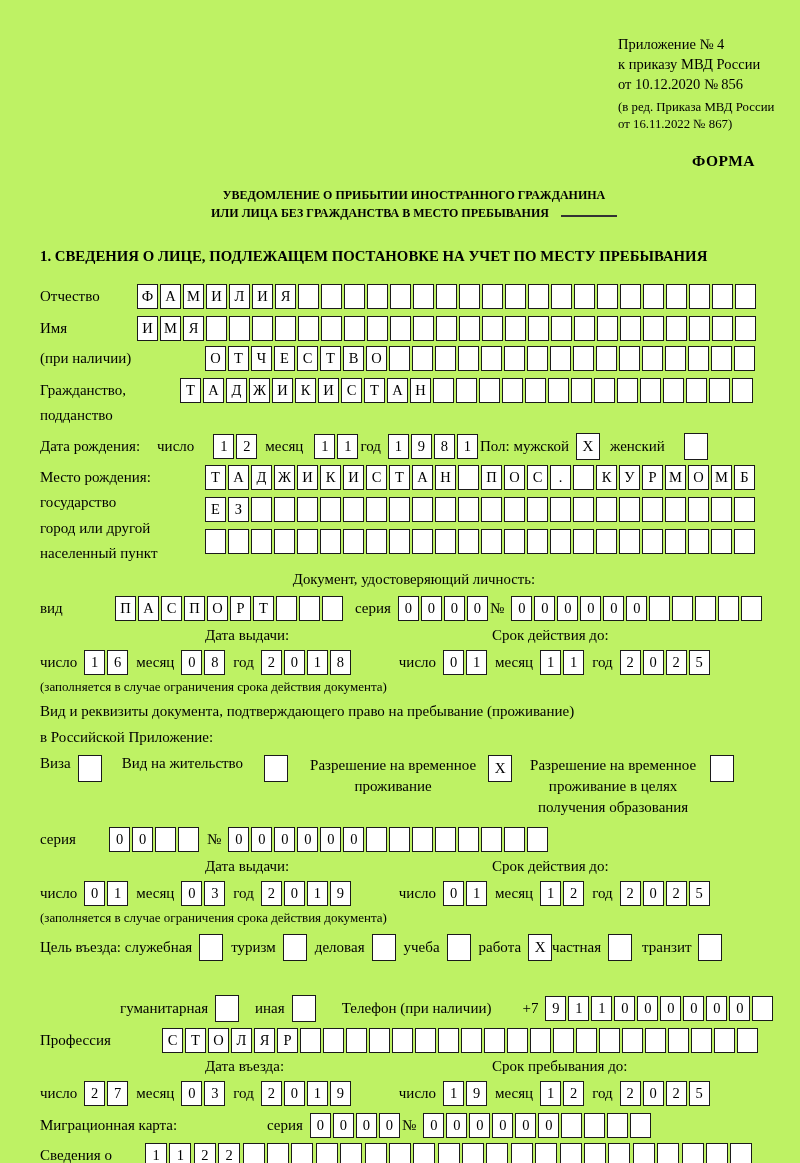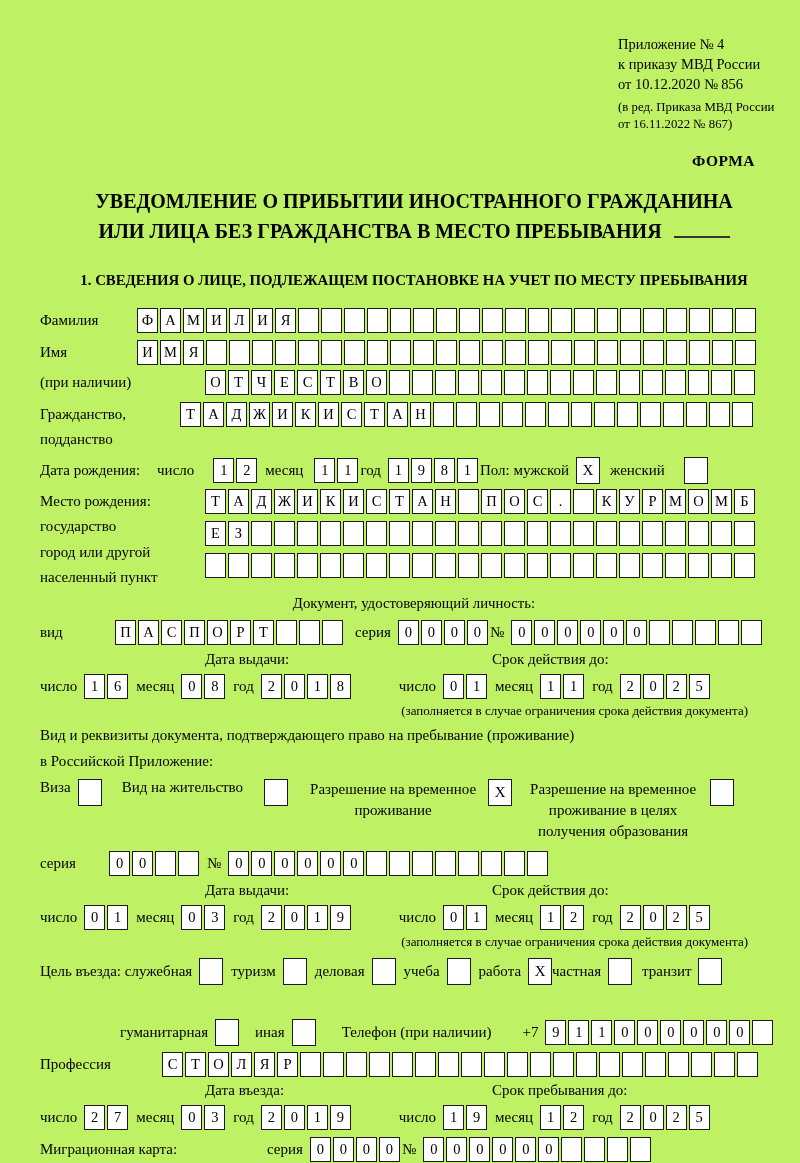--- a/index.html
+++ b/index.html
@@ -8,23 +8,23 @@
     font-family:"Liberation Serif","DejaVu Serif",serif;
     position:relative;overflow:hidden;box-sizing:border-box;
     padding:34px 12px 10px 40px;
   }
   
   .appendix{margin-left:578px;font-size:14.5px;line-height:1.38;}
   .appendix .amend{font-size:12.8px;line-height:1.3;}
   .appendix .amend.first{margin-top:5px;}
   .forma{font-weight:bold;font-size:15.5px;text-align:right;padding-right:33px;margin-top:20px;letter-spacing:.5px;}
   
-  .title{text-align:center;font-weight:bold;font-size:20px;line-height:1.5;margin-top:16px;}
+  .title{text-align:center;font-weight:bold;font-size:12px;line-height:1.5;margin-top:16px;}
   .blank-line{display:inline-block;width:56px;border-bottom:2.2px solid #333;margin-left:12px;vertical-align:baseline;}
-  .sect{font-weight:bold;font-size:14.8px;text-align:center;margin-top:26px;margin-bottom:18px;}
+  .sect{font-weight:bold;font-size:14.8px;margin-top:26px;margin-bottom:18px;}
   
   .row{display:flex;align-items:center;margin-bottom:4.5px;min-height:27px;}
   .row.top{align-items:flex-start;}
   .lbl{font-size:15px;white-space:pre;padding-right:7px;flex:none;}
   .gap{display:inline-block;flex:none;}
   .cellgroup{display:inline-flex;flex:none;}
   .cell{
     display:inline-block;flex:none;width:19px;height:23px;
     border:1.6px solid #1b1b1b;margin-right:2px;text-align:center;
     line-height:23px;font-size:14.5px;background:#fff;
@@ -32,21 +32,21 @@
   .cell.wide{width:20px;margin-right:2.4px;}
   .chk{
     display:inline-flex;flex:none;width:22px;height:25px;
     border:1.7px solid #1b1b1b;align-items:center;justify-content:center;
     font-size:15px;background:#fff;
   }
   .stack{font-size:15px;text-align:center;line-height:1.4;flex:none;}
   .heading{font-weight:normal;font-size:14.8px;text-align:center;margin:4px 0 7px;}
   .para{font-size:15px;margin:2px 0 9px;}
   .note{font-size:13px;margin:-1px 0 8px;}
-  .note.right{text-align:right;padding-right:40px;}
+  .note.right{text-align:left;padding-right:40px;}
   .dhead{position:relative;height:21px;font-size:15px;margin-bottom:1px;}
   .dhead .l{position:absolute;left:165px;}
   .dhead .r{position:absolute;left:452px;}
   .blklabel{flex:none;font-size:15px;line-height:25.5px;}
   .blkrows{display:flex;flex-direction:column;}
   .cellrow{display:flex;}
 </style>
 </head>
 <body>
 
@@ -66,21 +66,21 @@
     <div>УВЕДОМЛЕНИЕ О ПРИБЫТИИ ИНОСТРАННОГО ГРАЖДАНИНА</div>
     <div>
       <span>ИЛИ ЛИЦА БЕЗ ГРАЖДАНСТВА В МЕСТО ПРЕБЫВАНИЯ</span><span class="blank-line"></span>
     </div>
   </div>
 
   <div class="sect">1. СВЕДЕНИЯ О ЛИЦЕ, ПОДЛЕЖАЩЕМ ПОСТАНОВКЕ НА УЧЕТ ПО МЕСТУ ПРЕБЫВАНИЯ</div>
 
   <div id="form-body">
       <div class="row">
-        <span class="lbl" style="width: 90px;">Фамилия</span>
+        <span class="lbl" style="width: 90px;">Отчество</span>
         <span class="cellgroup">
           <span class="cell">Ф</span>
           <span class="cell">А</span>
           <span class="cell">М</span>
           <span class="cell">И</span>
           <span class="cell">Л</span>
           <span class="cell">И</span>
           <span class="cell">Я</span>
           <span class="cell"></span>
           <span class="cell"></span>

